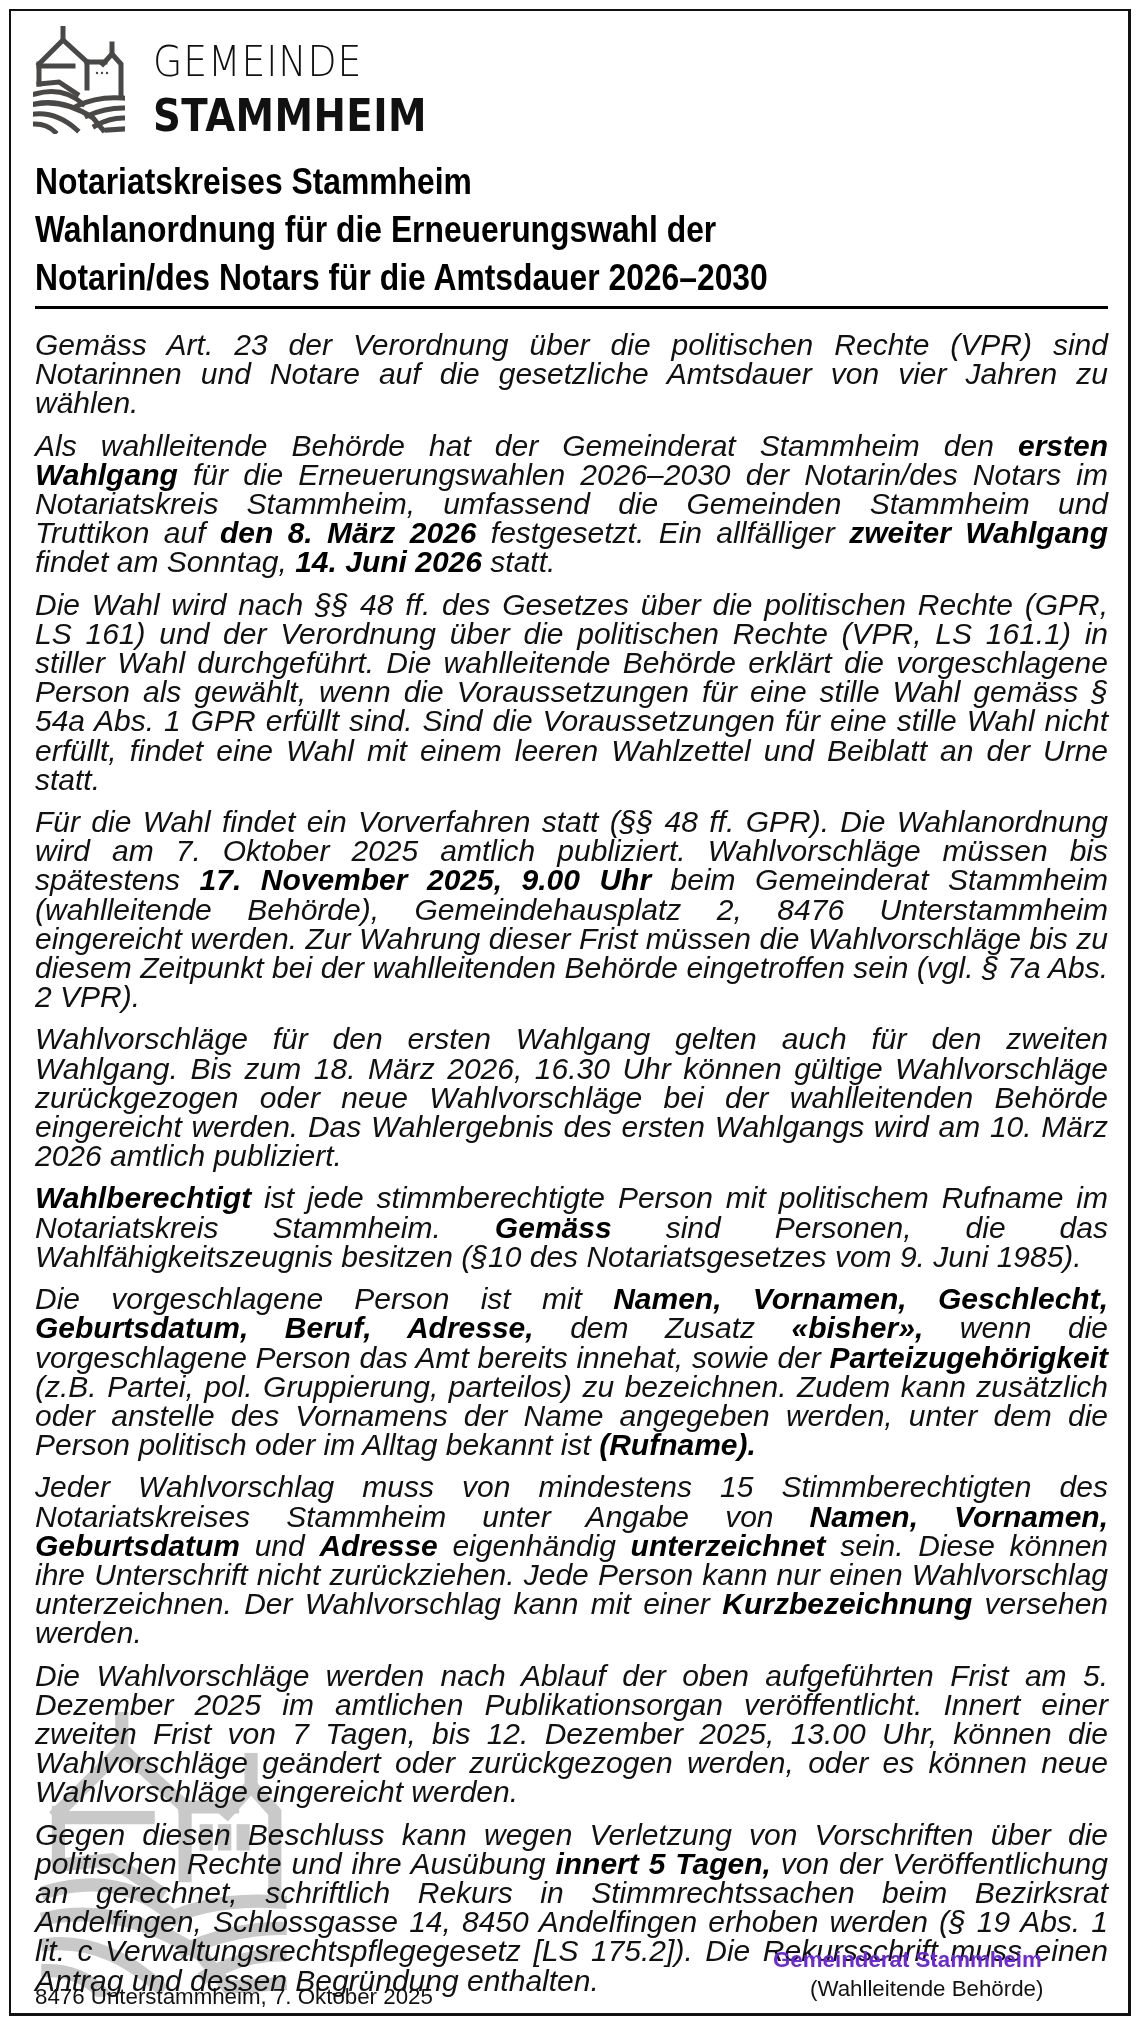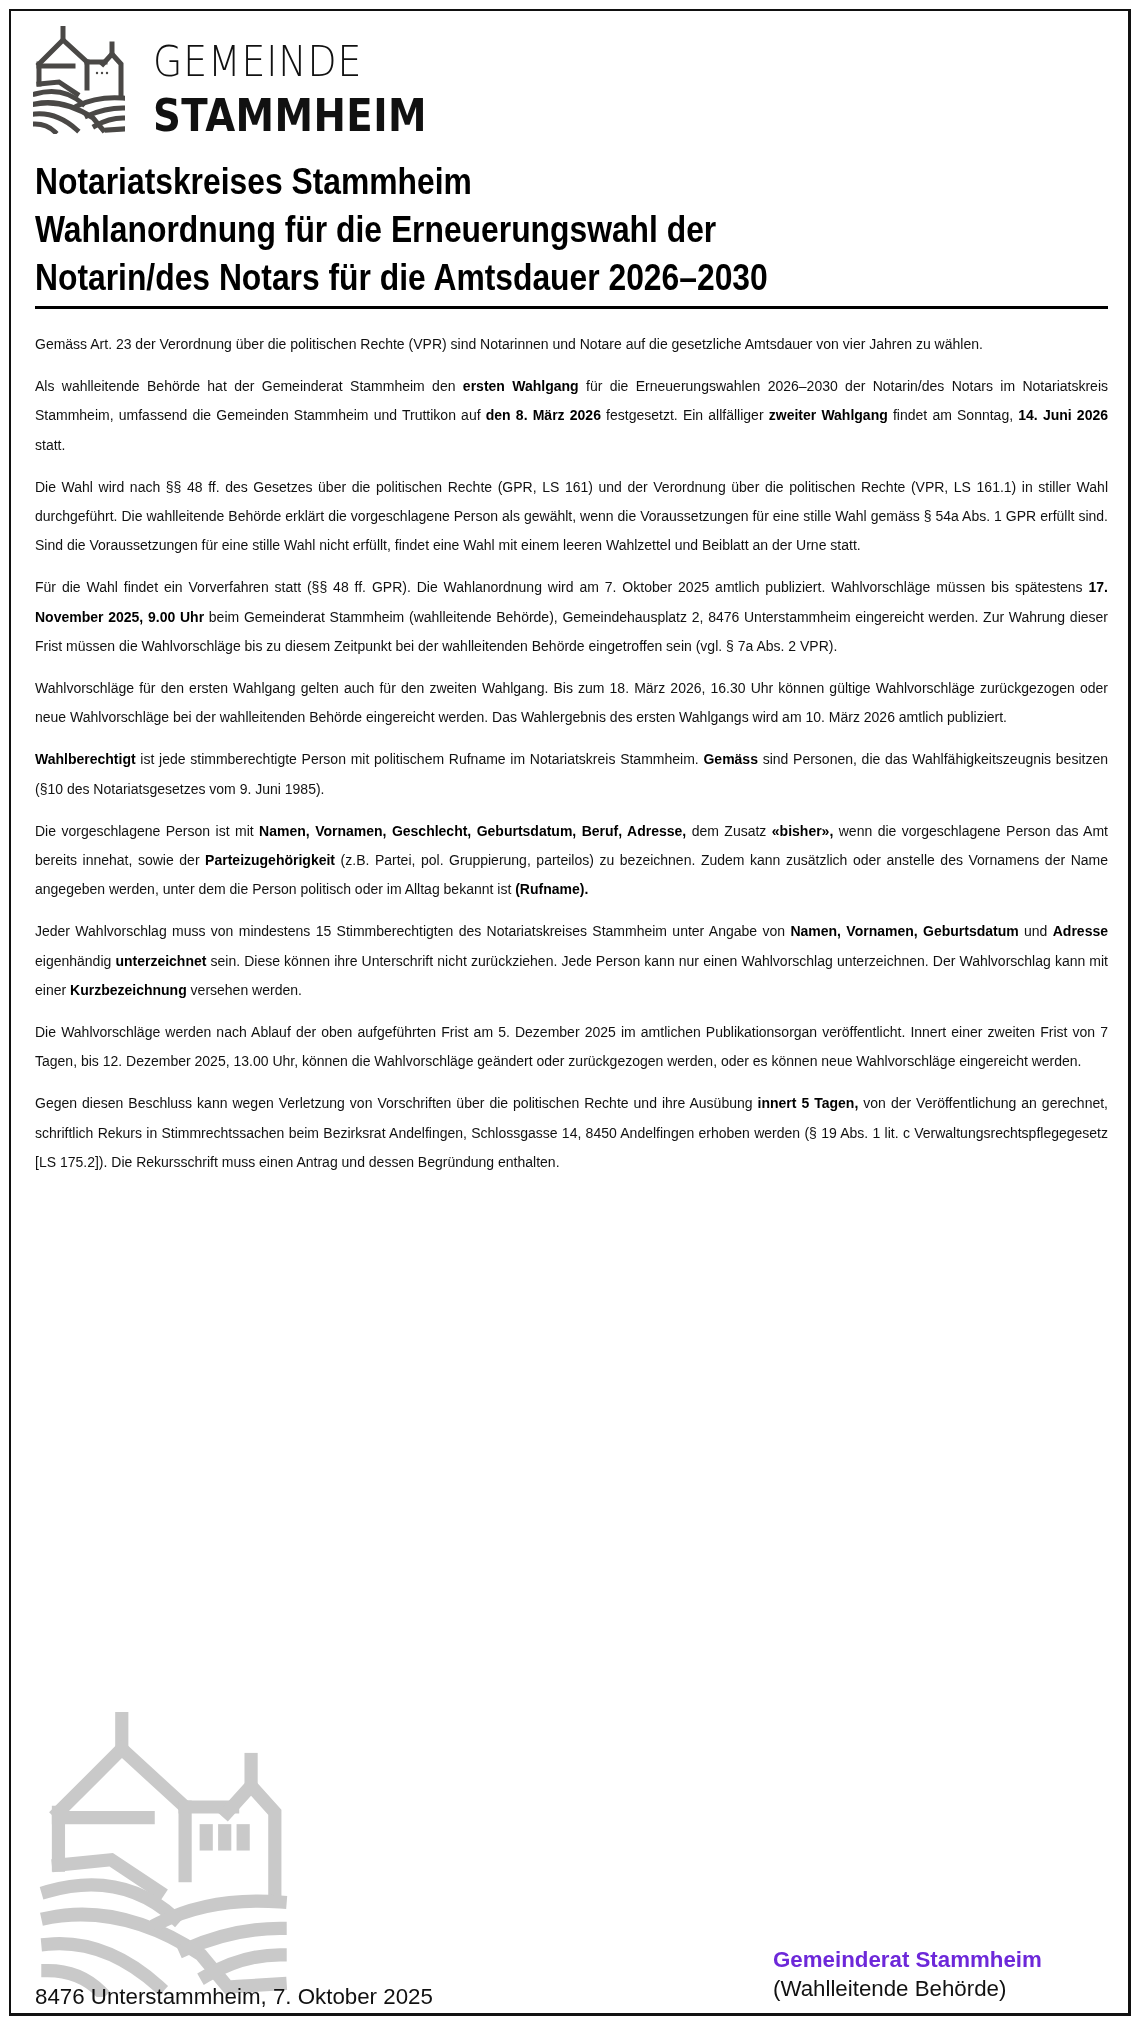--- a/index.html
+++ b/index.html
@@ -25,35 +25,35 @@
   .watermark { position: absolute; left: 35px; top: 1712px; width: 258px; height: 285px; z-index: 0; }
   .title {
     position: absolute; left: 35px; top: 158px; width: 1075px;
     font-family: "Liberation Sans", sans-serif; font-weight: bold; font-size: 37px;
     line-height: 48px; color: #000; margin: 0;
     transform: scaleX(0.86); transform-origin: left top; white-space: nowrap;
   }
   .rule { position: absolute; left: 35px; top: 306px; width: 1073px; height: 3px; background: #000; }
   .content {
     position: absolute; left: 35px; top: 330px; width: 1073px; z-index: 1;
-    font-family: "Liberation Sans", sans-serif; font-size: 14px; line-height: 29.2px; color: #111;
+    font-family: "Liberation Sans", sans-serif; font-size: 30px; line-height: 29.2px; color: #111; font-style: italic;
   }
   .content p {
     margin: 0 0 13px 0; text-align: justify; hyphens: manual;
     transform: scaleX(1); 
   }
   .content p b { font-weight: bold; color: #000000; }
   .footer {
     position: absolute; left: 35px; top: 1945px; width: 1073px; z-index: 1;
     font-family: "Liberation Sans", sans-serif; font-size: 22.3px; line-height: 29px; color: #111;
   }
   .footer .place { position: absolute; left: 0; top: 0; margin-top: 37px; }
   .footer .sign { position: absolute; left: 738px; top: 0; }
   .footer .sign .org { font-weight: bold; color: #6d28d9; display: block; }
-  .footer .sign .role { display: block; }
+  .footer .sign .role { display: block; margin-left: 37px; }
 </style>
 </head>
 <body>
 
 <div class="frame"></div>
 
 <svg class="logo" viewBox="0 0 92 108" fill="none" stroke="#4a4846" stroke-width="5" stroke-linecap="square" stroke-linejoin="miter">
 
   <line x1="30" y1="2" x2="30" y2="12"></line>
   <polyline points="6,38 30,14 54,36"></polyline>

